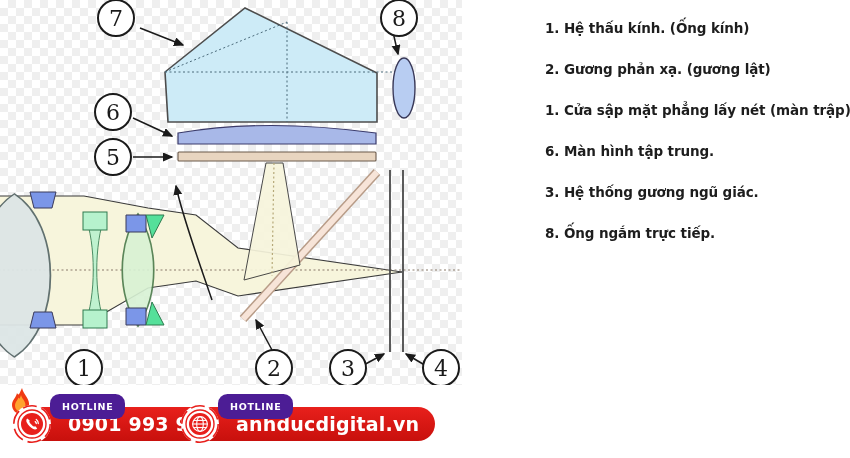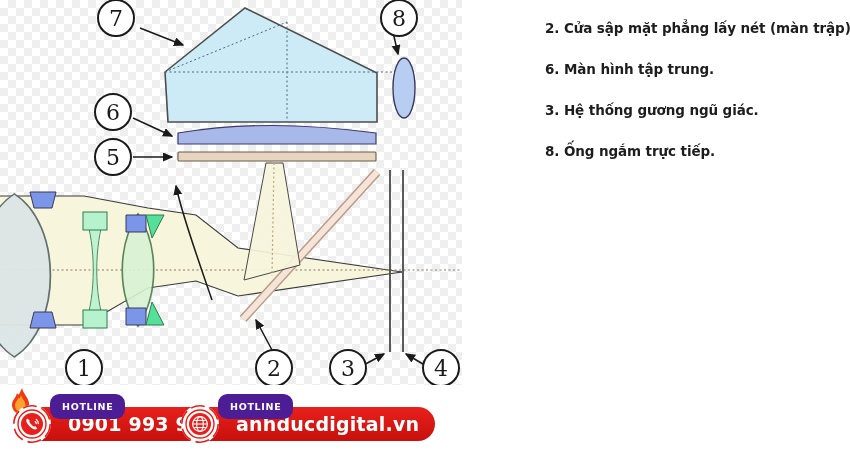--- a/index.html
+++ b/index.html
@@ -233,21 +233,23 @@
       <text x="348" y="376" text-anchor="middle" font-family="DejaVu Serif, serif" font-size="22" fill="#1a1a1a">3</text>
     </g>
     <g>
       <circle cx="441" cy="368" r="18" fill="#ffffff" stroke="#1a1a1a" stroke-width="2"></circle>
       <text x="441" y="376" text-anchor="middle" font-family="DejaVu Serif, serif" font-size="22" fill="#1a1a1a">4</text>
     </g>
   </svg>
 </div>
 
 <div id="legend">
-  <div class="legend-item">2. Cửa sập mặt phẳng lấy nét (màn trập)</div>
+  <div class="legend-item">1. Hệ thấu kính. (Ống kính)</div>
+  <div class="legend-item">2. Gương phản xạ. (gương lật)</div>
+  <div class="legend-item">1. Cửa sập mặt phẳng lấy nét (màn trập)</div>
   <div class="legend-item">6. Màn hình tập trung.</div>
   <div class="legend-item">3. Hệ thống gương ngũ giác.</div>
   <div class="legend-item">8. Ống ngắm trực tiếp.</div>
 </div>
 
 <div id="contact-banner">
 
   <svg id="flame-icon" viewBox="0 0 26 34">
     <path d="M14,0 C16,8 22,10 21,18 C20.4,23 17,26 13,26 C8,26 4,22 4,17 C4,12 8,10 9,5 C11,9 12,4 14,0 Z" fill="#f03a12"></path>
     <path d="M13,7 C14.5,12 18,13 17.4,18 C17,21.5 15,23.5 12.5,23.5 C9.5,23.5 7,21 7,17.5 C7,14 9.5,12.5 10.5,9.5 C11.5,12 12,10 13,7 Z" fill="#ffa32e"></path>

